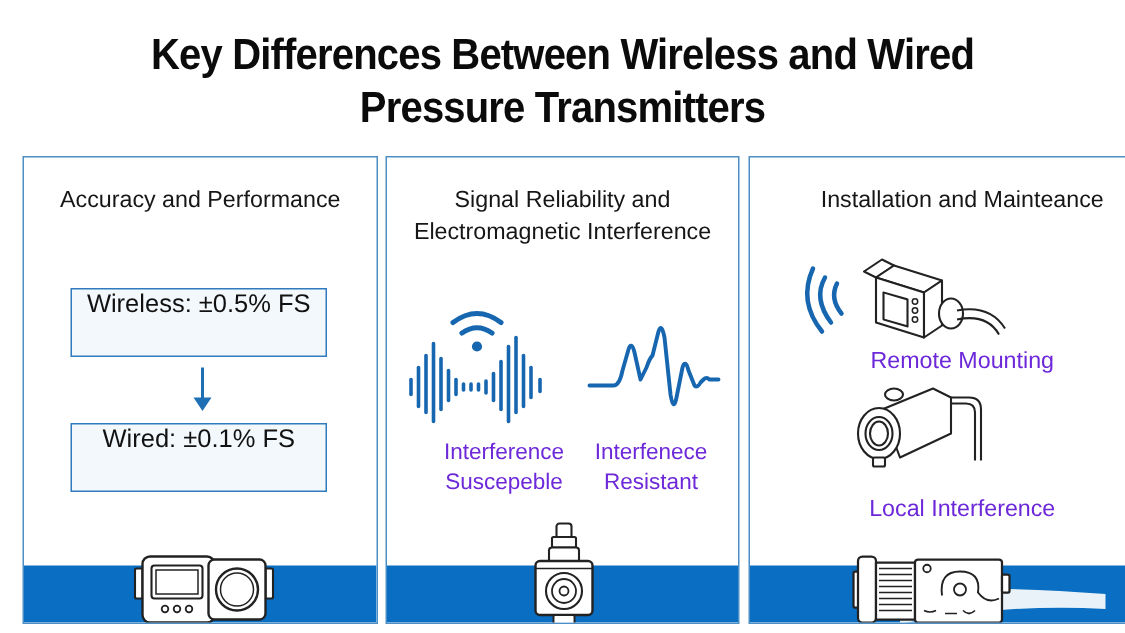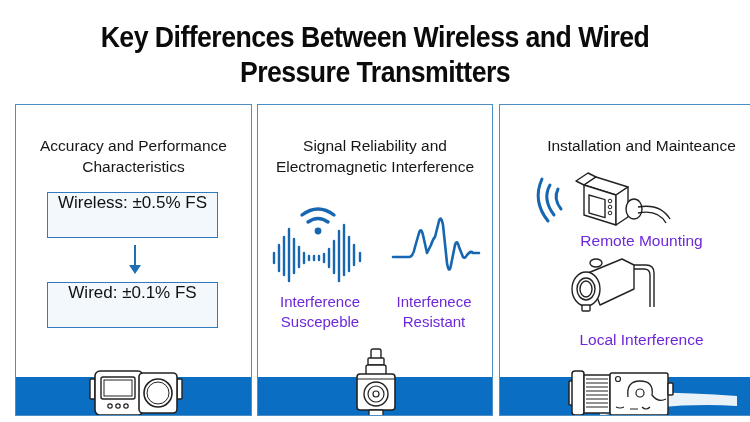--- a/index.html
+++ b/index.html
@@ -9,21 +9,21 @@
       position: absolute; left: 0; top: 20px; width: 750px; text-align: center;
       font-family: "Liberation Sans", sans-serif; font-weight: bold; font-size: 29px;
       line-height: 35px; letter-spacing: -0.6px; color: #0b0b0b;
       transform: scaleX(0.92); transform-origin: center top;
     }
     .panel {
       position: absolute; top: 104px; height: 312px;
       border: 1.5px solid #4d8fc4; background: #fff; overflow: hidden;
     }
     .panel-title {
-      position: absolute; left: 0; right: 0; top: 30px; text-align: center;
+      position: absolute; left: 0; right: 0; top: 18px; text-align: center;
       font-size: 15.5px; line-height: 21px; color: #161616;
     }
     .band { position: absolute; left: 0; right: 0; bottom: 0; height: 38px; background: #0a6fc2; }
     .valbox {
       position: absolute; left: 31px; width: 171px; height: 46px;
       border: 1.5px solid #2f7bbd; background: #f3f8fc;
       display: flex; align-items: flex-start; justify-content: center;
       font-size: 17px; color: #111;
     }
     .arrow { position: absolute; left: 113px; top: 140px; }
@@ -34,21 +34,20 @@
 <body>
 
 <div class="title">
   <div>Key Differences Between Wireless and Wired</div>
   <div>Pressure Transmitters</div>
 </div>
 
 <div class="panel" style="left:15px; width:237px;">
   <div class="panel-title">
     <div>Accuracy and Performance</div>
-    <div>Characteristics</div>
   </div>
   <div class="valbox" style="top:87px;">
     <span>Wireless: ±0.5% FS</span>
   </div>
   <svg class="arrow" width="12" height="30" viewBox="0 0 12 30">
     <line x1="6" y1="0" x2="6" y2="22" stroke="#1f6fb5" stroke-width="2"></line>
     <polygon points="0,20 12,20 6,29" fill="#1f6fb5"></polygon>
   </svg>
   <div class="valbox" style="top:177px;">
     <span>Wired: ±0.1% FS</span>
@@ -99,21 +98,21 @@
       <line x1="72" y1="24" x2="72" y2="74"></line>
       <line x1="77" y1="36" x2="77" y2="70"></line>
       <line x1="82" y1="44" x2="82" y2="64"></line>
       <line x1="88" y1="52" x2="88" y2="60"></line>
     </g>
   </svg>
 
   <svg style="left:133px; top:112px;" width="90" height="60" viewBox="0 0 90 60">
     <path d="M2 40 L18 40 Q22 40 24 30 L28 16 Q30 10 32 18 L36 36 L40 28 Q42 22 44 20 L48 4 Q50 -2 52 8 L56 46 Q58 58 60 48 L64 28 Q66 22 68 30 L72 40 Q74 42 76 38 L78 36 Q80 34 82 36 L88 36" fill="none" stroke="#1766b0" stroke-width="2.6" stroke-linejoin="round" stroke-linecap="round"></path>
   </svg>
-  <div class="lbl" style="left:10px; width:104px; top:187px;">
+  <div class="lbl" style="left:26px; width:104px; top:187px;">
     <div>Interference</div>
     <div>Suscepeble</div>
   </div>
   <div class="lbl" style="left:124px; width:104px; top:187px;">
     <div>Interfenece</div>
     <div>Resistant</div>
   </div>
   <div class="band"></div>
   <svg style="left:98px; top:243px;" width="40" height="70" viewBox="0 0 40 70">
     <rect x="15" y="1" width="10" height="10" rx="2" fill="#fff" stroke="#222" stroke-width="1.4"></rect>

